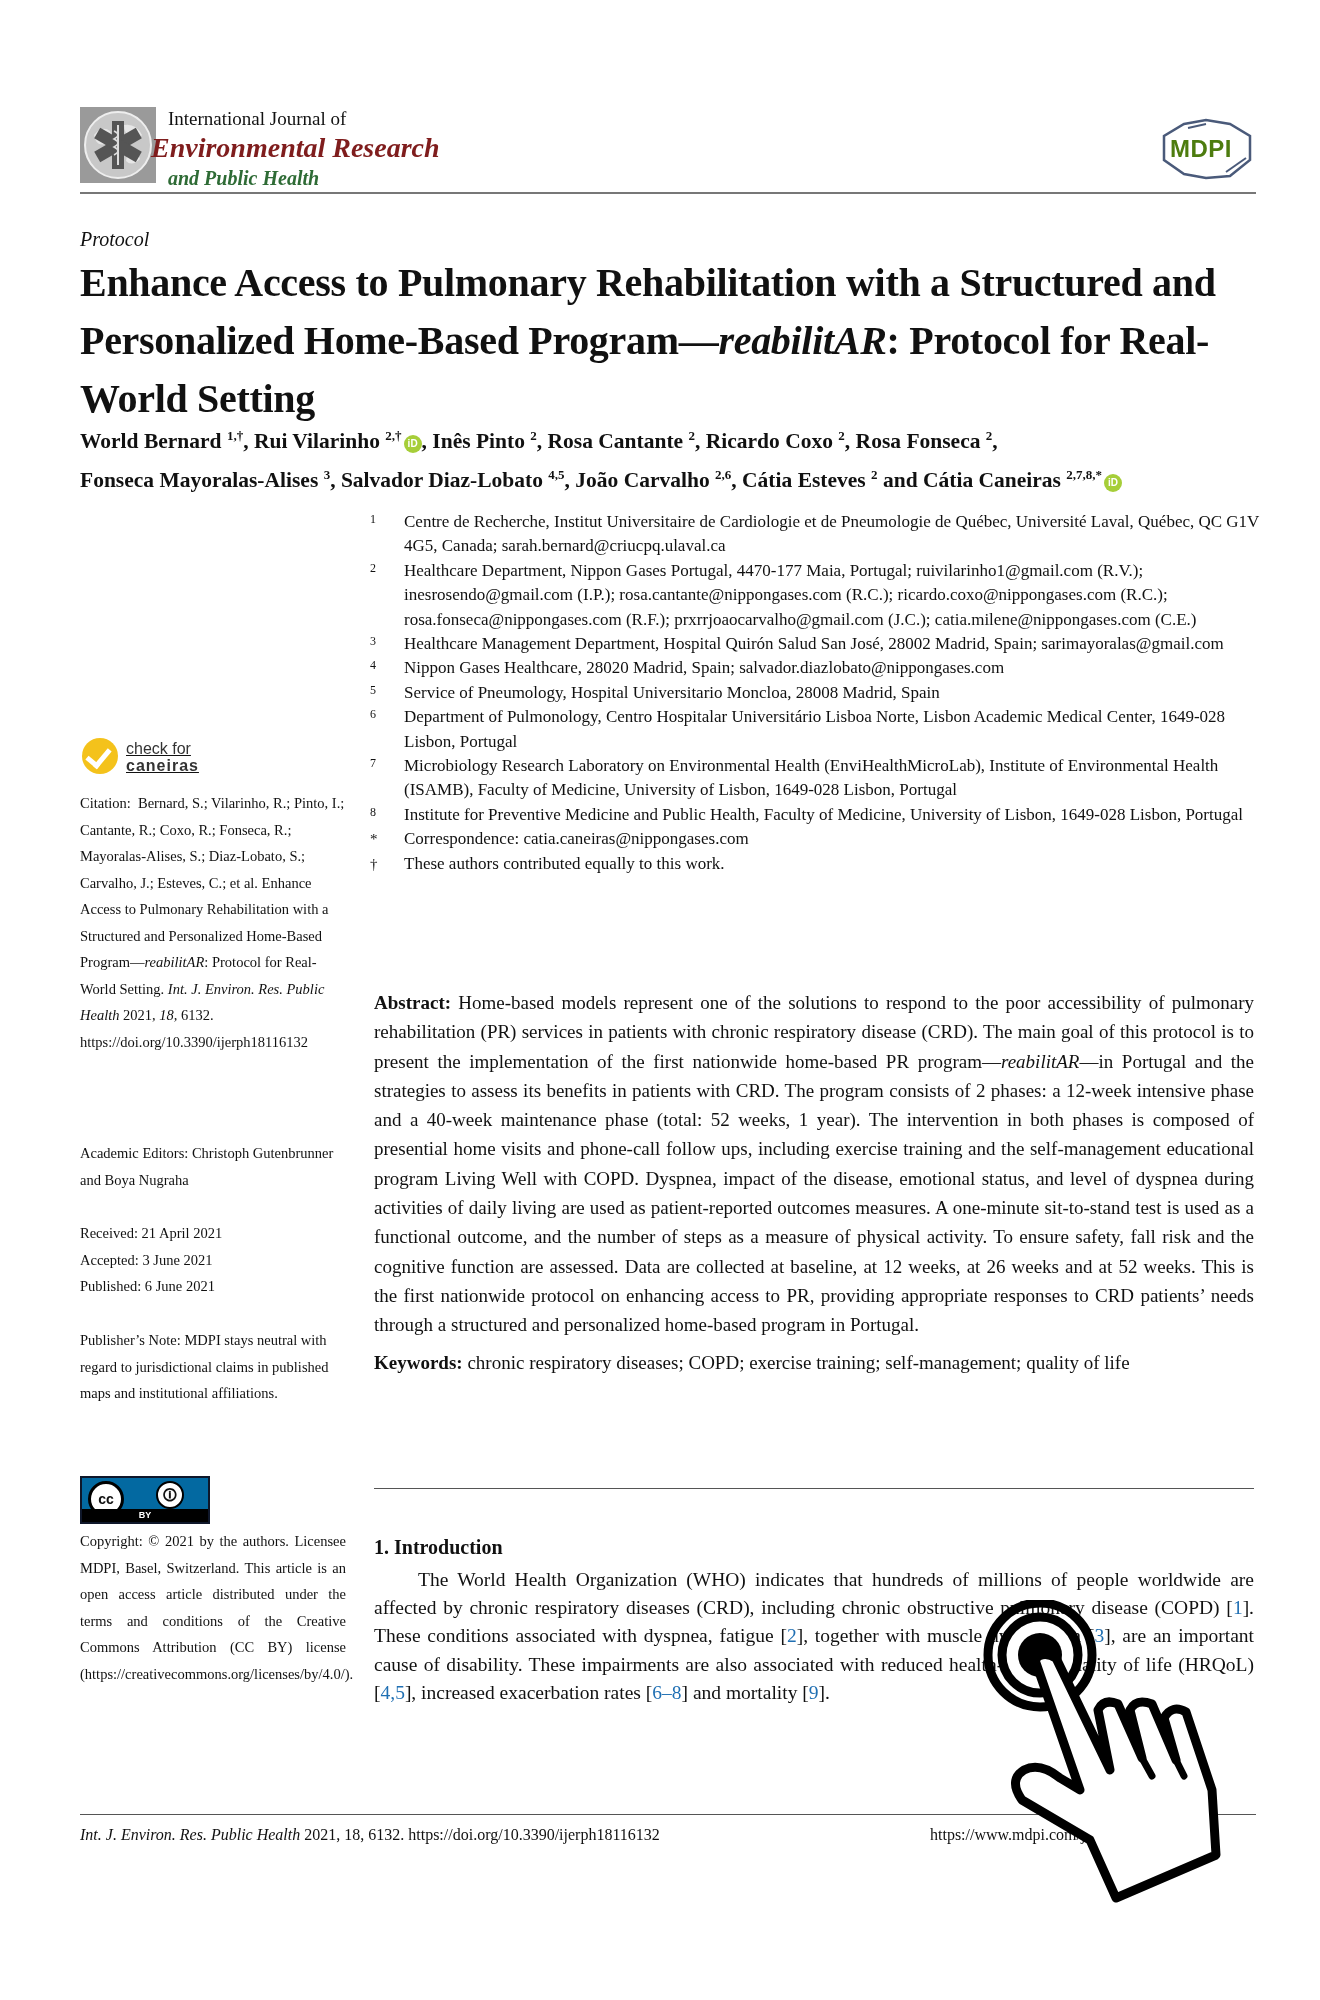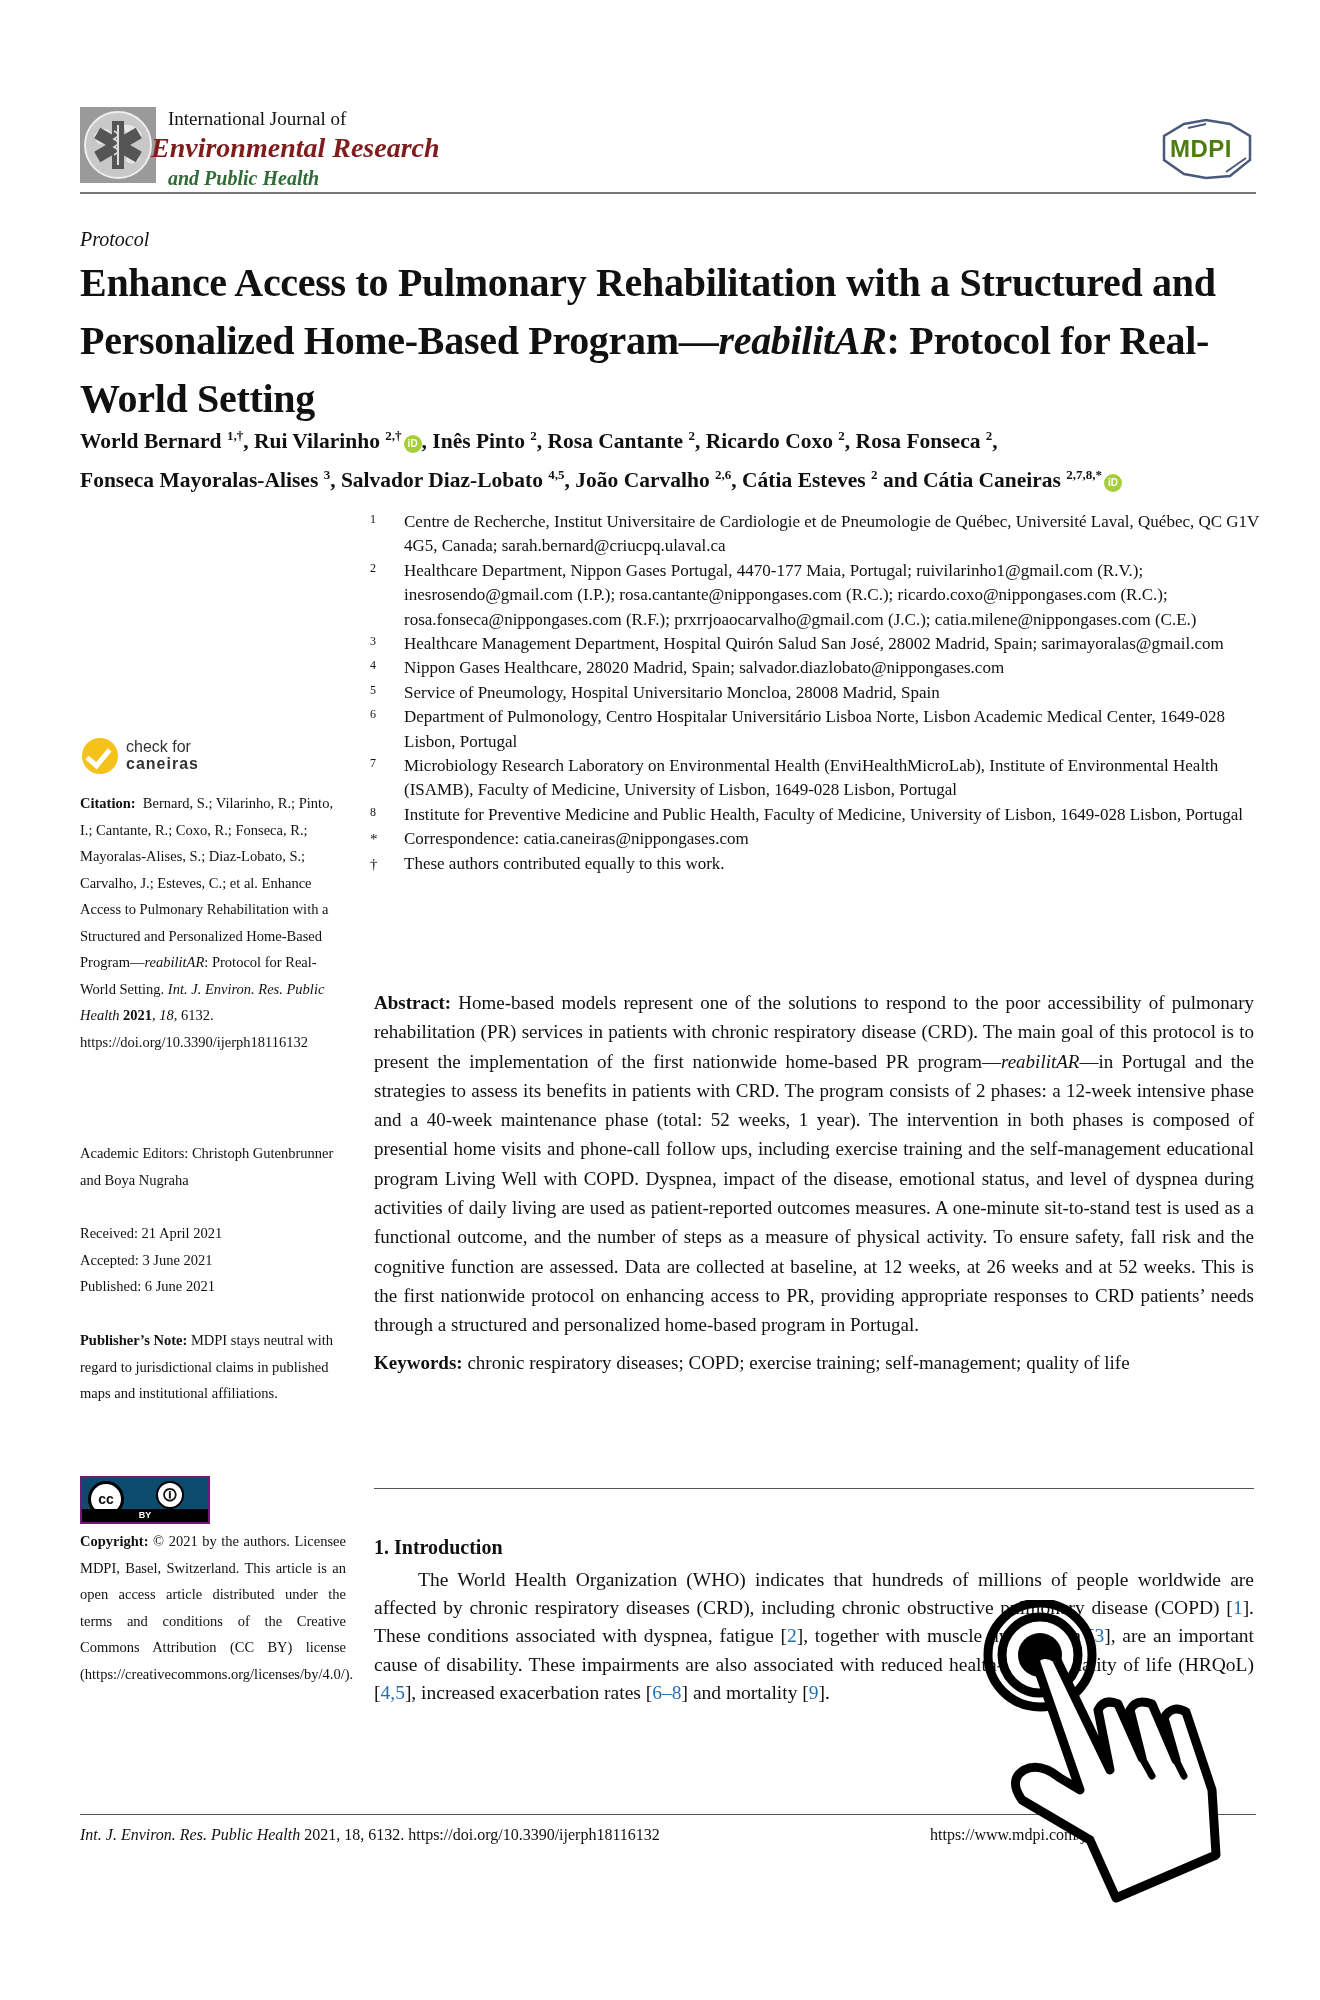--- a/index.html
+++ b/index.html
@@ -26,34 +26,34 @@
            vertical-align: 1px; margin-left: 2px; }
 
   
   .affil { left: 370px; top: 510px; width: 890px; font-size: 17px; line-height: 24.4px; }
   .affil-row { display: flex; }
   .affil-num { width: 34px; flex-shrink: 0; font-size: 12px; vertical-align: top; line-height: 18px; }
   .affil-sym { width: 34px; flex-shrink: 0; font-size: 15px; }
   .affil-text { flex: 1; }
 
   
-  .check-updates { left: 82px; top: 738px; display: flex; align-items: flex-start; gap: 8px; }
+  .check-updates { left: 82px; top: 738px; display: flex; align-items: flex-end; gap: 8px; text-decoration: underline; }
   .check-circle { width: 36px; height: 36px; border-radius: 50%; background: #f4c21b; position: relative; }
   .check-circle:after { content: ""; position: absolute; left: 9px; top: 6px; width: 10px; height: 18px;
            border: solid #fff; border-width: 0 5px 5px 0; transform: rotate(40deg); }
   .check-text { font-family: "Liberation Sans", sans-serif; color: #333; line-height: 17px; }
   .check-text .l1 { font-size: 16px; }
   .check-text .l2 { font-size: 16px; font-weight: bold; letter-spacing: 1px; }
   .side { left: 80px; width: 266px; font-size: 14.5px; line-height: 26.5px; }
-  .side b { font-weight: bold; }
+  .side b { font-weight: normal; }
   .citation { top: 790px; }
   .editors { top: 1140px; }
   .dates { top: 1220px; }
   .pubnote { top: 1327px; }
-  .cc-badge { left: 80px; top: 1476px; width: 126px; height: 44px; background: #0c4a6e; border: 2px solid #701a75; position: absolute; }
+  .cc-badge { left: 80px; top: 1476px; width: 126px; height: 44px; background: #0369a1; border: 2px solid #0f172a; position: absolute; }
   .cc-badge .cc { position: absolute; left: 6px; top: 3px; width: 30px; height: 30px; border-radius: 50%; background: #fff; border: 3px solid #000;
                   font-family: "Liberation Sans", sans-serif; font-weight: bold; font-size: 14px; line-height: 30px; text-align: center; }
   .cc-badge .by-circle { position: absolute; left: 74px; top: 3px; width: 24px; height: 24px; border-radius: 50%; background: #fff; border: 2px solid #000;
                   font-family: "Liberation Sans", sans-serif; font-weight: bold; font-size: 14px; line-height: 24px; text-align: center; }
   .cc-badge .bar { position: absolute; left: 0; bottom: 0; width: 100%; height: 13px; background: #000; color: #fff;
                   font-family: "Liberation Sans", sans-serif; font-size: 9px; font-weight: bold; text-align: center; line-height: 13px; }
   .copyright { top: 1528px; text-align: justify; }
 
   
   .body-col { left: 374px; width: 880px; font-size: 19px; line-height: 29.3px; text-align: justify; }

